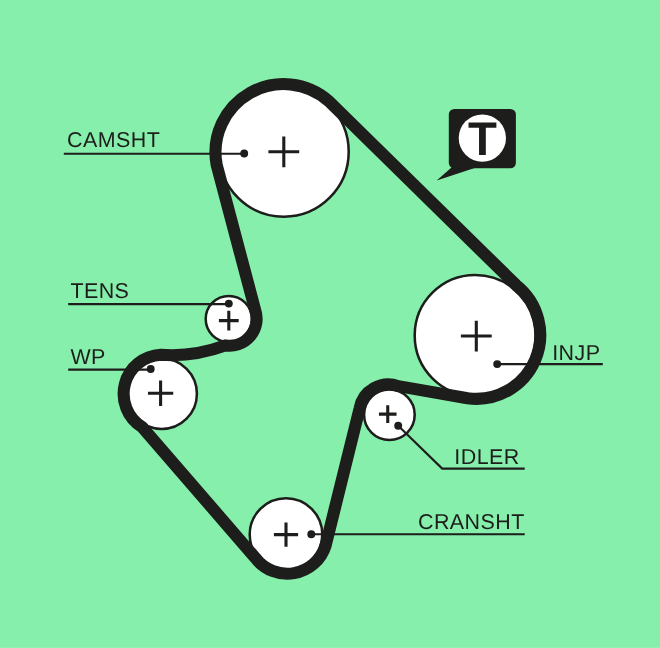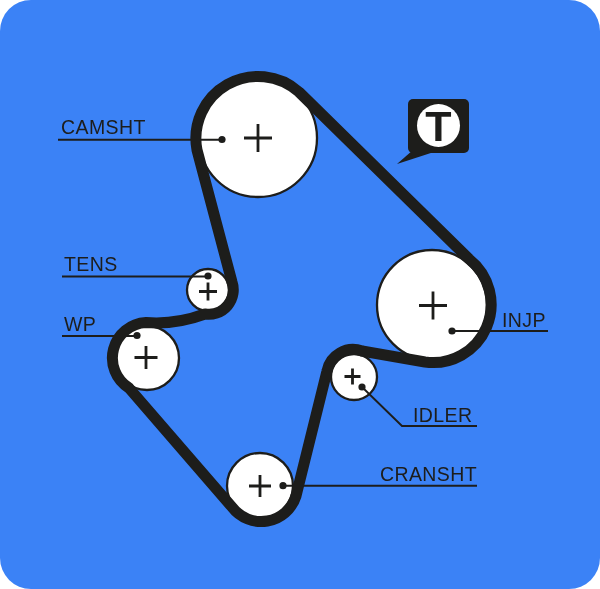--- a/index.html
+++ b/index.html
@@ -1,17 +1,17 @@
 <!DOCTYPE html>
 <html><head>
 <meta charset="utf-8">
 <style>
   html,body{margin:0;padding:0;background:#ffffff;}
-  .stage{position:relative;width:600px;height:589px;background:#3b82f6;overflow:hidden;
-         font-family:"Liberation Sans", sans-serif;border-radius:31px;}
+  .stage{position:relative;width:600px;height:589px;background:#86efac;overflow:hidden;
+         font-family:"Liberation Sans", sans-serif;}
   svg{display:block;}
   .pulley{fill:#ffffff;stroke:#1d1d1b;stroke-width:2.3;}
   .plus{stroke:#1d1d1b;stroke-width:2.8;fill:none;}
   .leader{stroke:#1d1d1b;stroke-width:1.9;fill:none;}
   .dot{fill:#1d1d1b;stroke:none;}
   .belt{fill:none;stroke:#1d1d1b;stroke-width:11;stroke-linejoin:round;stroke-linecap:round;}
   .lbl{fill:#1d1d1b;font-family:"Liberation Sans",sans-serif;font-size:19.5px;letter-spacing:0.4px;}
   .ticon-body{fill:#1d1d1b;stroke:none;}
   .ticon-circle{fill:#ffffff;stroke:none;}
   .ticon-letter{fill:#1d1d1b;font-family:"Liberation Sans",sans-serif;font-weight:bold;font-size:43px;}

